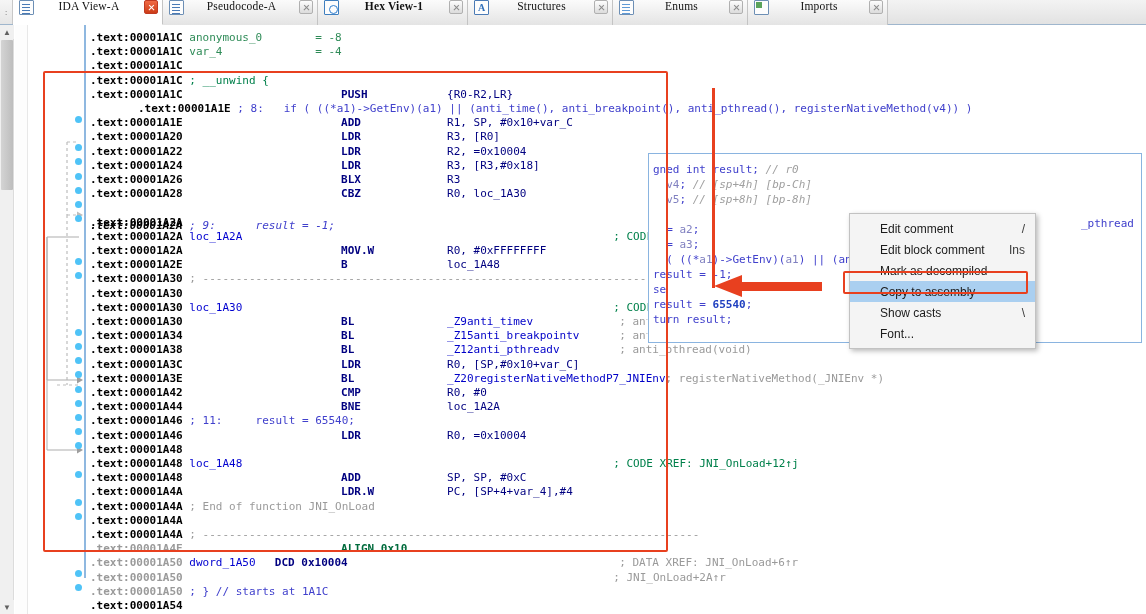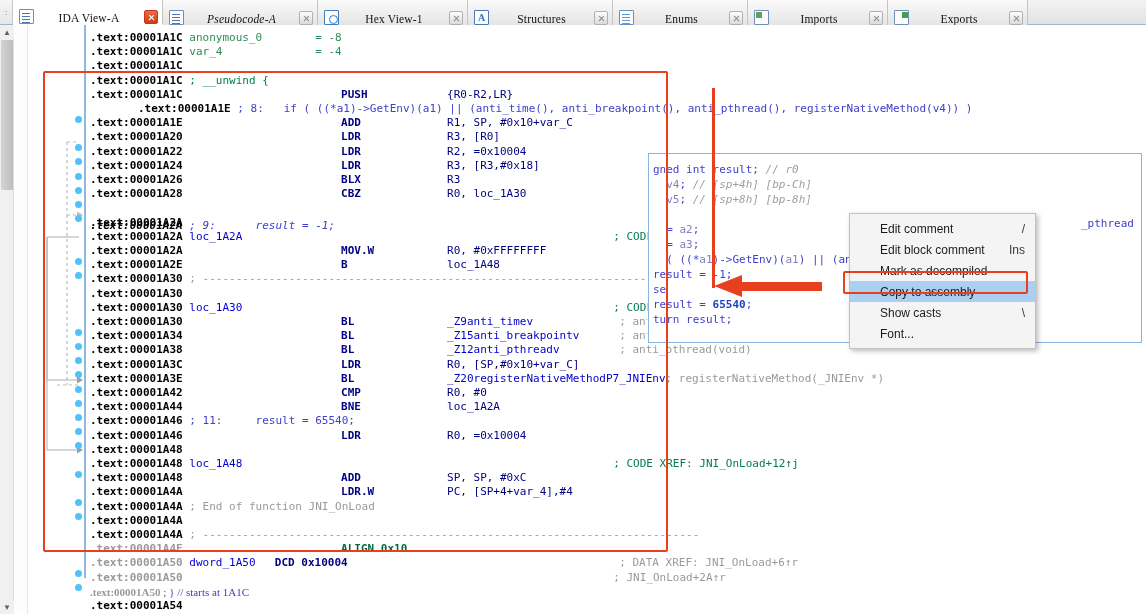--- a/index.html
+++ b/index.html
@@ -19,21 +19,21 @@
     border-bottom: 1px solid #9fb6cd;
     display: flex; align-items: stretch;
   }
   .tab-leftedge {
     width: 13px; border-right: 1px solid #c8c8c8;
     background: linear-gradient(to bottom,#f6f6f6,#e6e6e6);
     display:flex; align-items:center; justify-content:center;
     font-size: 8px; color:#555;
   }
   .tab {
-    display: flex; align-items: flex-end; height: 25px;
+    display: flex; align-items: flex-start; height: 25px;
     padding: 0 4px 0 6px;
     border-right: 1px solid #c4c4c4;
     font-family: "Liberation Serif", serif;
     font-size: 11.5px; color: #111;
     gap: 5px;
     background: linear-gradient(to bottom,#fbfbfb 0%, #ededed 60%, #e4e4e4 100%);
     white-space: nowrap;
   }
   .tab.active {
     background: #ffffff;
@@ -185,31 +185,31 @@
         <div class="tab active" style="width: 150px;">
           <span class="tabicon">
             <i></i>
             <i></i>
             <i></i>
             <i></i>
           </span>
           <span class="tlabel">IDA View-A</span>
           <span class="tclose red"></span>
         </div>
-        <div class="tab" style="width: 155px; font-style: italic;">
+        <div class="tab" style="width: 155px;">
           <span class="tabicon">
             <i></i>
             <i></i>
             <i></i>
             <i></i>
           </span>
           <span class="tlabel">Pseudocode-A</span>
           <span class="tclose"></span>
         </div>
-        <div class="tab" style="width: 150px;">
+        <div class="tab" style="width: 150px; font-weight: bold;">
           <span class="tabicon hex"></span>
           <span class="tlabel">Hex View-1</span>
           <span class="tclose"></span>
         </div>
         <div class="tab" style="width: 145px;">
           <span class="tabicon letterA"></span>
           <span class="tlabel">Structures</span>
           <span class="tclose"></span>
         </div>
         <div class="tab" style="width: 135px; gap: 9px;">
@@ -218,25 +218,20 @@
             <i></i>
             <i></i>
             <i></i>
           </span>
           <span class="tlabel">Enums</span>
           <span class="tclose"></span>
         </div>
         <div class="tab" style="width: 140px;">
           <span class="tabicon imports"></span>
           <span class="tlabel">Imports</span>
-          <span class="tclose"></span>
-        </div>
-        <div class="tab" style="width: 140px;">
-          <span class="tabicon exports"></span>
-          <span class="tlabel">Exports</span>
           <span class="tclose"></span>
         </div>
       </div>
   </div>
 
   <div class="main">
 
     <div class="vscroll-outer">
       <div class="arrow">▲</div>
       <div class="thumb"></div>
@@ -300,21 +295,21 @@
           <div class="codeline" style="top: 417.8px;"><span class="addr">.text:00001A48</span> </div>
           <div class="codeline" style="top: 432px;"><span class="addr">.text:00001A48</span> <span class="lbl">loc_1A48&nbsp;&nbsp;&nbsp;&nbsp;&nbsp;&nbsp;&nbsp;&nbsp;&nbsp;&nbsp;&nbsp;&nbsp;&nbsp;&nbsp;&nbsp;&nbsp;&nbsp;&nbsp;&nbsp;&nbsp;&nbsp;&nbsp;&nbsp;&nbsp;&nbsp;&nbsp;&nbsp;&nbsp;&nbsp;&nbsp;&nbsp;&nbsp;&nbsp;&nbsp;&nbsp;&nbsp;&nbsp;&nbsp;&nbsp;&nbsp;&nbsp;&nbsp;&nbsp;&nbsp;&nbsp;&nbsp;&nbsp;&nbsp;&nbsp;&nbsp;&nbsp;&nbsp;&nbsp;&nbsp;&nbsp;&nbsp;</span><span class="cmt">; CODE XREF: JNI_OnLoad+12↑j</span></div>
           <div class="codeline" style="top: 446.2px;"><span class="addr">.text:00001A48</span> <span>&nbsp;&nbsp;&nbsp;&nbsp;&nbsp;&nbsp;&nbsp;&nbsp;&nbsp;&nbsp;&nbsp;&nbsp;&nbsp;&nbsp;&nbsp;&nbsp;&nbsp;&nbsp;&nbsp;&nbsp;&nbsp;&nbsp;</span><span class="mn">ADD&nbsp;&nbsp;&nbsp;&nbsp;&nbsp;&nbsp;&nbsp;&nbsp;&nbsp;&nbsp;&nbsp;&nbsp;&nbsp;</span><span class="op">SP,&nbsp;SP,&nbsp;#0xC&nbsp;&nbsp;&nbsp;&nbsp;&nbsp;&nbsp;&nbsp;&nbsp;&nbsp;&nbsp;&nbsp;&nbsp;&nbsp;&nbsp;</span></div>
           <div class="codeline" style="top: 460.4px;"><span class="addr">.text:00001A4A</span> <span>&nbsp;&nbsp;&nbsp;&nbsp;&nbsp;&nbsp;&nbsp;&nbsp;&nbsp;&nbsp;&nbsp;&nbsp;&nbsp;&nbsp;&nbsp;&nbsp;&nbsp;&nbsp;&nbsp;&nbsp;&nbsp;&nbsp;</span><span class="mn">LDR.W&nbsp;&nbsp;&nbsp;&nbsp;&nbsp;&nbsp;&nbsp;&nbsp;&nbsp;&nbsp;&nbsp;</span><span class="op">PC,&nbsp;[SP+4+var_4],#4&nbsp;&nbsp;&nbsp;&nbsp;&nbsp;&nbsp;&nbsp;</span></div>
           <div class="codeline" style="top: 474.6px;"><span class="addr">.text:00001A4A</span> <span class="cmt-gray">; End of function JNI_OnLoad</span></div>
           <div class="codeline" style="top: 488.8px;"><span class="addr">.text:00001A4A</span> </div>
           <div class="codeline" style="top: 503px;"><span class="addr">.text:00001A4A</span> <span class="dash">; ---------------------------------------------------------------------------</span></div>
           <div class="codeline" style="top: 517.2px;"><span class="addr dim">.text:00001A4E</span> <span>&nbsp;&nbsp;&nbsp;&nbsp;&nbsp;&nbsp;&nbsp;&nbsp;&nbsp;&nbsp;&nbsp;&nbsp;&nbsp;&nbsp;&nbsp;&nbsp;&nbsp;&nbsp;&nbsp;&nbsp;&nbsp;&nbsp;</span><span class="mn" style="color:#006b3c">ALIGN&nbsp;0x10&nbsp;&nbsp;&nbsp;&nbsp;&nbsp;&nbsp;</span><span class="op">&nbsp;&nbsp;&nbsp;&nbsp;&nbsp;&nbsp;&nbsp;&nbsp;&nbsp;&nbsp;&nbsp;&nbsp;&nbsp;&nbsp;&nbsp;&nbsp;&nbsp;&nbsp;&nbsp;&nbsp;&nbsp;&nbsp;&nbsp;&nbsp;&nbsp;&nbsp;</span></div>
           <div class="codeline" style="top: 531.4px;"><span class="addr dim">.text:00001A50</span> <span class="lbl">dword_1A50&nbsp;&nbsp;</span><span class="mn">DCD&nbsp;0x10004&nbsp;&nbsp;&nbsp;&nbsp;&nbsp;&nbsp;&nbsp;&nbsp;&nbsp;&nbsp;&nbsp;&nbsp;&nbsp;&nbsp;&nbsp;&nbsp;&nbsp;&nbsp;&nbsp;&nbsp;&nbsp;&nbsp;&nbsp;&nbsp;&nbsp;&nbsp;&nbsp;&nbsp;&nbsp;&nbsp;&nbsp;&nbsp;&nbsp;&nbsp;&nbsp;&nbsp;&nbsp;&nbsp;&nbsp;&nbsp;&nbsp;</span><span class="cmt-gray">; DATA XREF: JNI_OnLoad+6↑r</span></div>
           <div class="codeline" style="top: 545.6px;"><span class="addr dim">.text:00001A50</span> <span>&nbsp;&nbsp;&nbsp;&nbsp;&nbsp;&nbsp;&nbsp;&nbsp;&nbsp;&nbsp;&nbsp;&nbsp;&nbsp;&nbsp;&nbsp;&nbsp;&nbsp;&nbsp;&nbsp;&nbsp;&nbsp;&nbsp;&nbsp;&nbsp;&nbsp;&nbsp;&nbsp;&nbsp;&nbsp;&nbsp;&nbsp;&nbsp;&nbsp;&nbsp;&nbsp;&nbsp;&nbsp;&nbsp;&nbsp;&nbsp;&nbsp;&nbsp;&nbsp;&nbsp;&nbsp;&nbsp;&nbsp;&nbsp;&nbsp;&nbsp;&nbsp;&nbsp;&nbsp;&nbsp;&nbsp;&nbsp;&nbsp;&nbsp;&nbsp;&nbsp;&nbsp;&nbsp;&nbsp;&nbsp;</span><span class="cmt-gray">; JNI_OnLoad+2A↑r</span></div>
-          <div class="codeline" style="top: 559.8px; font-family: Liberation Serif, serif;"><span class="addr dim">.text:00001A50</span> <span class="pcode">; } // starts at 1A1C</span></div>
+          <div class="codeline" style="top: 559.8px;"><span class="addr dim">.text:00001A50</span> <span class="pcode">; } // starts at 1A1C</span></div>
           <div class="codeline" style="top: 574px;"><span class="addr">.text:00001A54</span> </div>
           <div class="codeline" style="top: 588.2px;"><span class="addr">.text:00001A54</span> <span class="dash">; =============== S U B R O U T I N E =======================================</span></div>
         </div>
     </div>
 
     <div id="dots-host">
         <div class="dot" style="left: 75px; top: 90.8px;"></div>
         <div class="dot" style="left: 75px; top: 119.2px;"></div>
         <div class="dot" style="left: 75px; top: 133.4px;"></div>
         <div class="dot" style="left: 75px; top: 147.6px;"></div>

